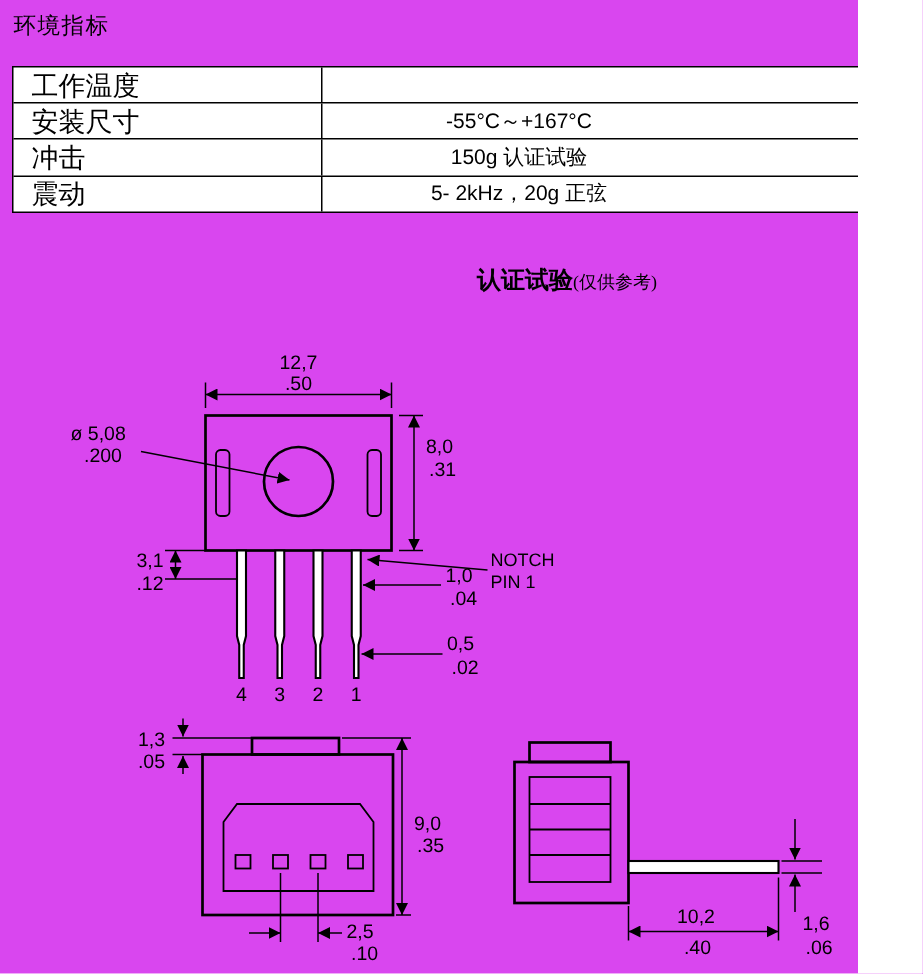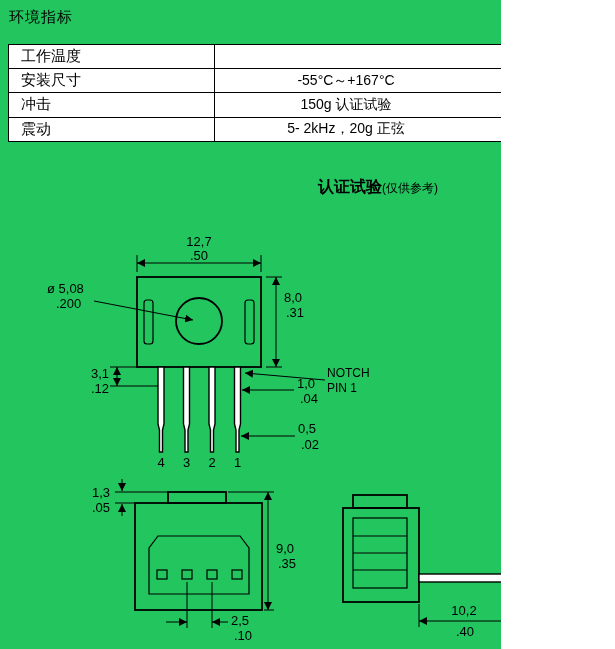--- a/index.html
+++ b/index.html
@@ -1,28 +1,28 @@
 <!DOCTYPE html>
 <html><head>
 <meta charset="utf-8">
 <style>
   html,body { margin:0; padding:0; background:#fff; }
   body { width:615px; height:649px; font-family:"Liberation Sans","DejaVu Sans",sans-serif; color:#000; }
-  .page { position:relative; width:501px; height:649px; background:#22c55e; overflow:hidden; }
+  .page { position:relative; width:572px; height:649px; background:#d946ef; overflow:hidden; }
 
   .doc-title { position:absolute; left:9px; top:8px; font-size:15px; letter-spacing:1px; }
 
   .env-table { position:absolute; left:8px; top:44px; width:598px; border:1px solid #000; box-sizing:border-box; background:#fff; }
   .env-row { display:flex; height:23.2px; border-bottom:1px solid #000; }
   .env-row:last-child { border-bottom:none;text-align:center; }
-  .env-cell-label { width:206px; box-sizing:border-box; border-right:1px solid #000; padding-left:12px; display:flex; align-items:center; font-size:15px; }
+  .env-cell-label { width:206px; box-sizing:border-box; border-right:1px solid #000; padding-left:12px; display:flex; align-items:center; font-size:18px; }
   .env-cell-value { width:262px; display:flex; align-items:center; justify-content:center; font-size:14px; }
 
   .section-title { position:absolute; left:318px; top:177px; font-size:16px; font-weight:700; }
-  .section-title .sub { font-size:12px; font-weight:400; }
+  .section-title .sub { font-size:12px; font-weight:400;font-family:Liberation Serif, serif; }
 
   .drawing { position:absolute; left:0; top:210px; }
 
   .outline { fill:none; stroke:#000; stroke-width:1.8; }
   .thin    { fill:none; stroke:#000; stroke-width:1.2; }
   .dim     { fill:none; stroke:#000; stroke-width:1; }
   .pin     { fill:#fff; stroke:#000; stroke-width:1.4; }
   .dimtxt  { font-size:13px; fill:#000; font-family:"Liberation Sans","DejaVu Sans",sans-serif; }
   .smalltxt{ font-size:12px; fill:#000; font-family:"Liberation Sans","DejaVu Sans",sans-serif; }
 </style>

